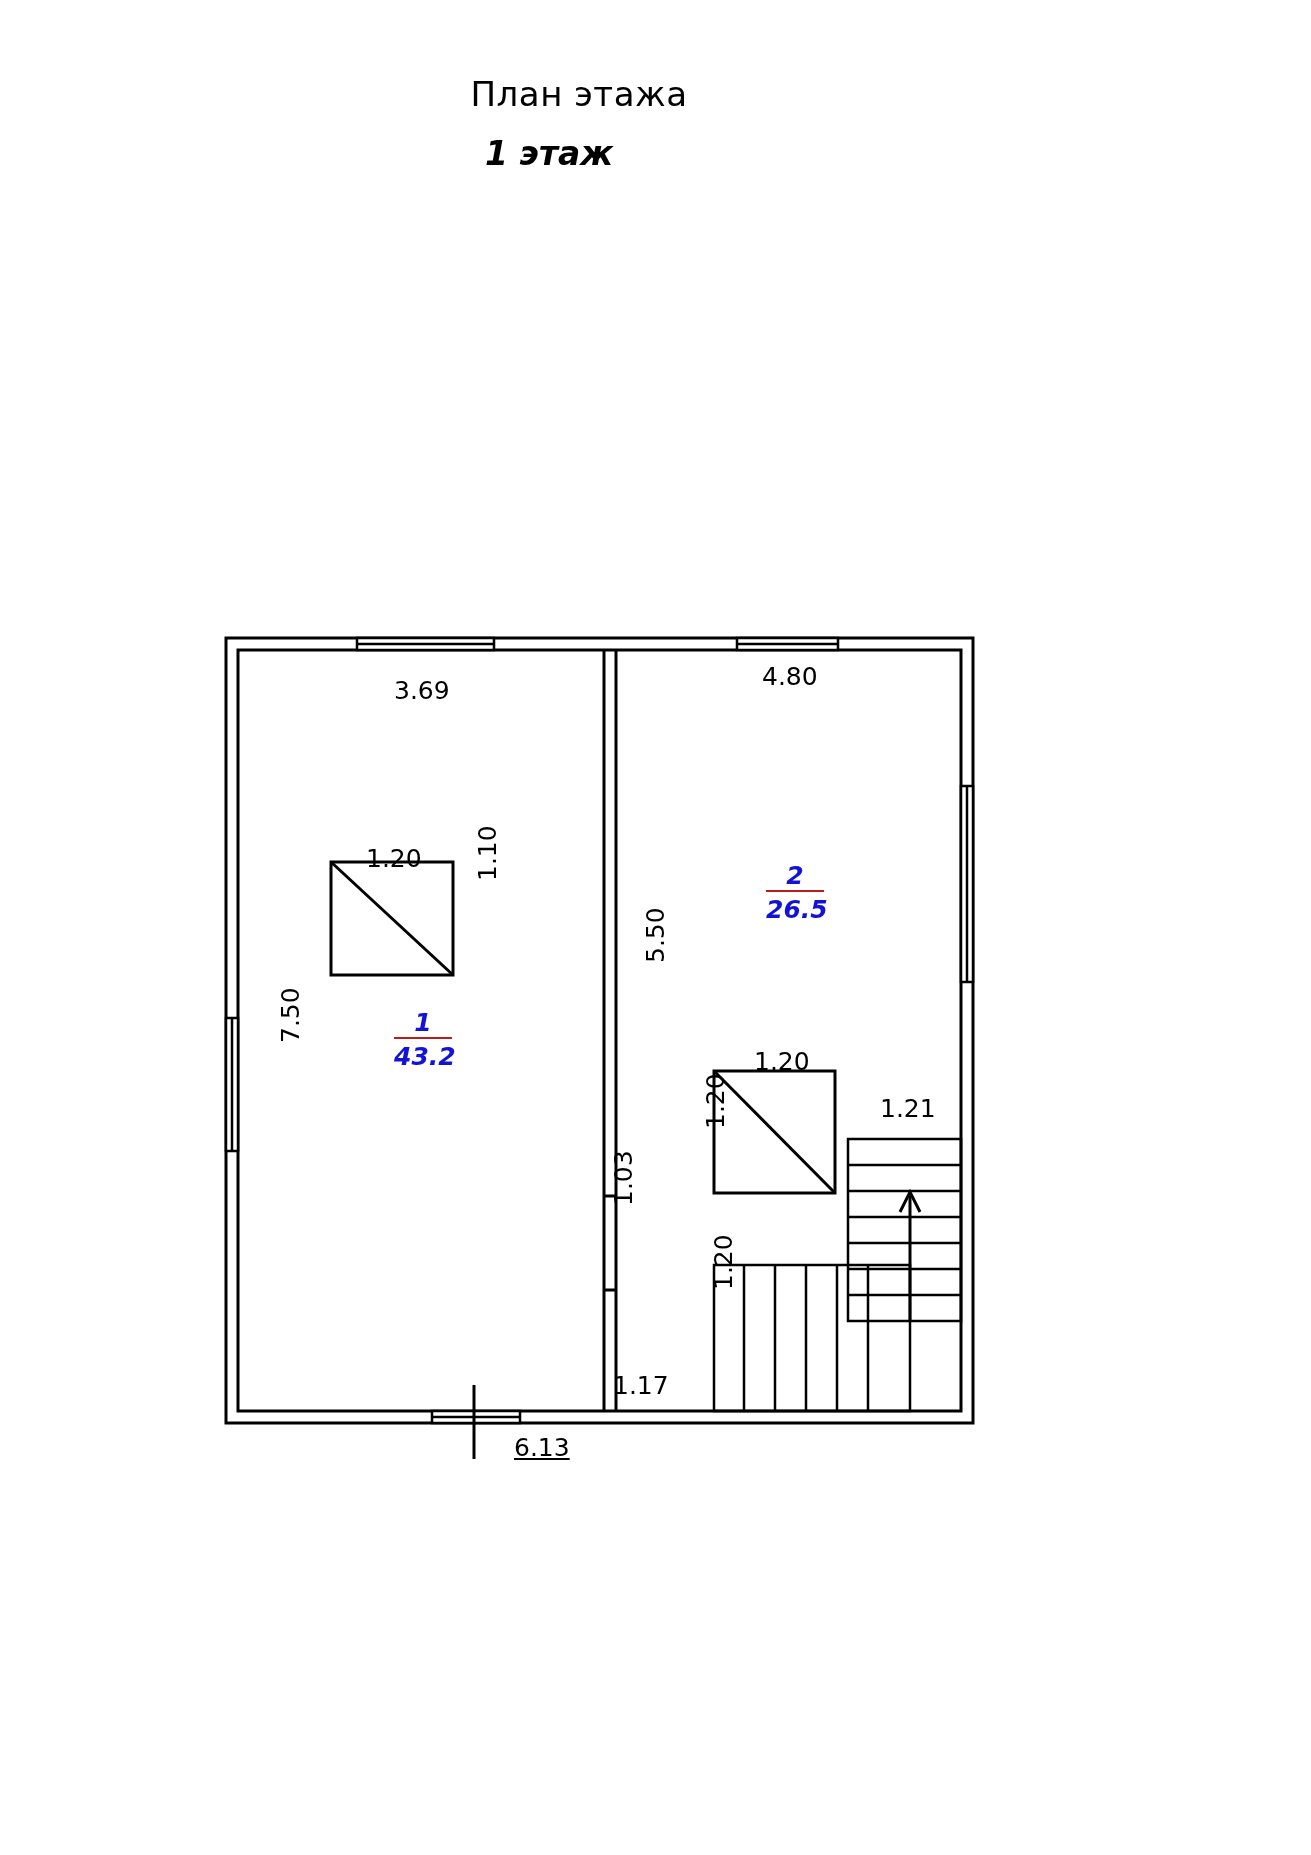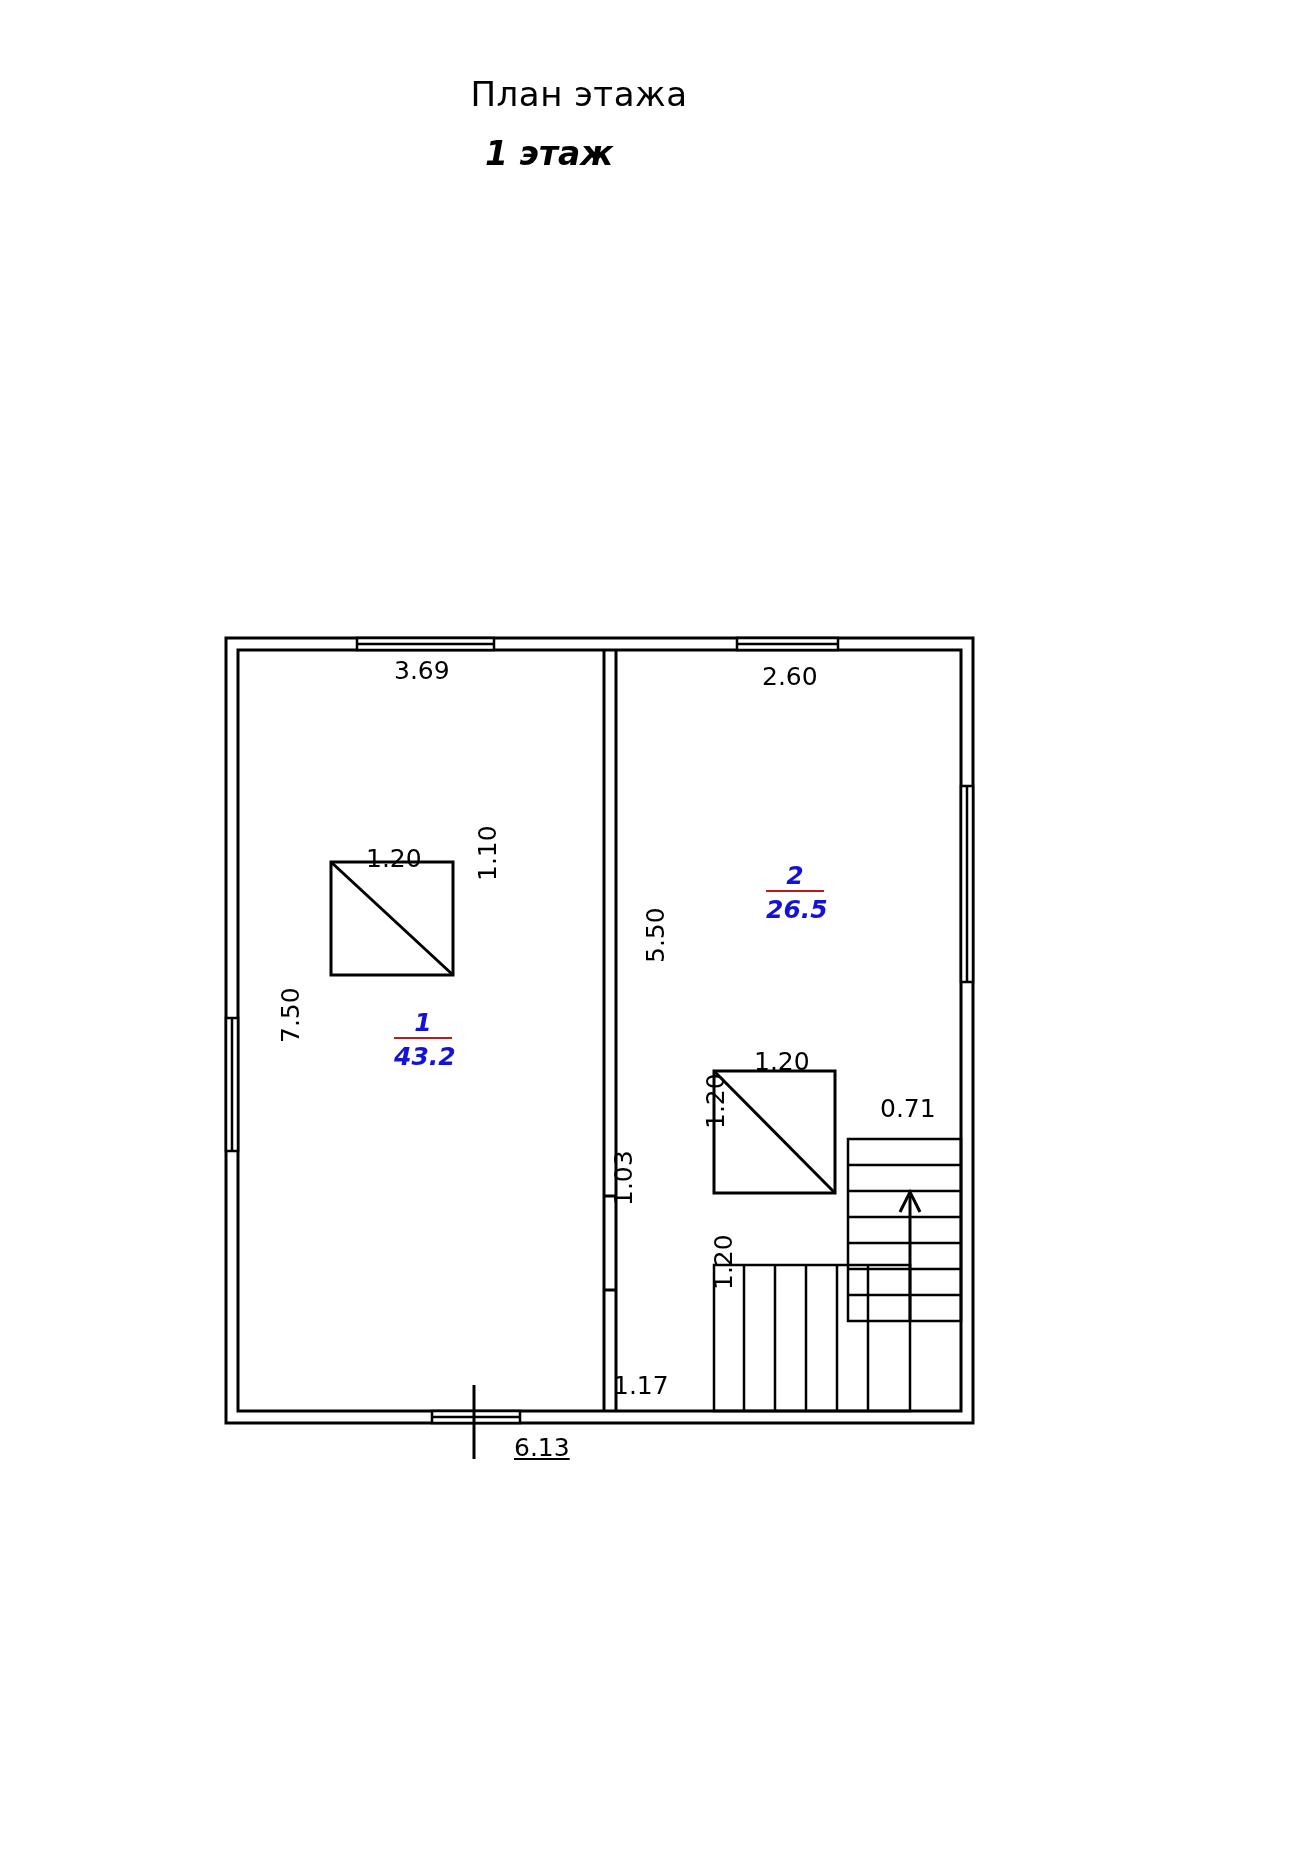--- a/index.html
+++ b/index.html
@@ -143,36 +143,36 @@
     <line x1="837" y1="1265" x2="837" y2="1411"></line>
     <line x1="868" y1="1265" x2="868" y2="1411"></line>
   </g>
 
   <g stroke="#000000" fill="none" stroke-width="3">
     <line x1="910" y1="1320" x2="910" y2="1196"></line>
     <polyline points="900,1212 910,1192 920,1212"></polyline>
   </g>
 </svg>
 
-<div class="dim-label" style="top:656px; left:394px;">3.69</div>
-<div class="dim-label" style="top:662px; left:762px;">2.60</div>
+<div class="dim-label" style="top:676px; left:394px;">3.69</div>
+<div class="dim-label" style="top:662px; left:762px;">4.80</div>
 
 <div class="dim-label dim-vert" style="top:1043px; left:276px;">7.50</div>
 <div class="dim-label dim-vert" style="top:963px; left:641px;">5.50</div>
 <div class="dim-label dim-vert" style="top:1206px; left:609px;">1.03</div>
 
 <div class="dim-label" style="top:1433px; left:514px;text-decoration:underline;">6.13</div>
 
 <div class="dim-label" style="top:844px; left:366px;">1.20</div>
 <div class="dim-label dim-vert" style="top:881px; left:473px;">1.10</div>
 
 <div class="dim-label" style="top:1047px; left:754px;">1.20</div>
 <div class="dim-label dim-vert" style="top:1129px; left:701px;">1.20</div>
 
-<div class="dim-label" style="top:1094px; left:880px;">0.71</div>
+<div class="dim-label" style="top:1094px; left:880px;">1.21</div>
 <div class="dim-label dim-vert" style="top:1290px; left:709px;">1.20</div>
 <div class="dim-label" style="top:1371px; left:613px;">1.17</div>
 
 <div class="room-tag" style="top:1009px; left:394px; width:58px;">
   <span class="num">1</span>
   <span class="area">43.2</span>
 </div>
 <div class="room-tag" style="top:862px; left:766px; width:58px;">
   <span class="num">2</span>
   <span class="area">26.5</span>

